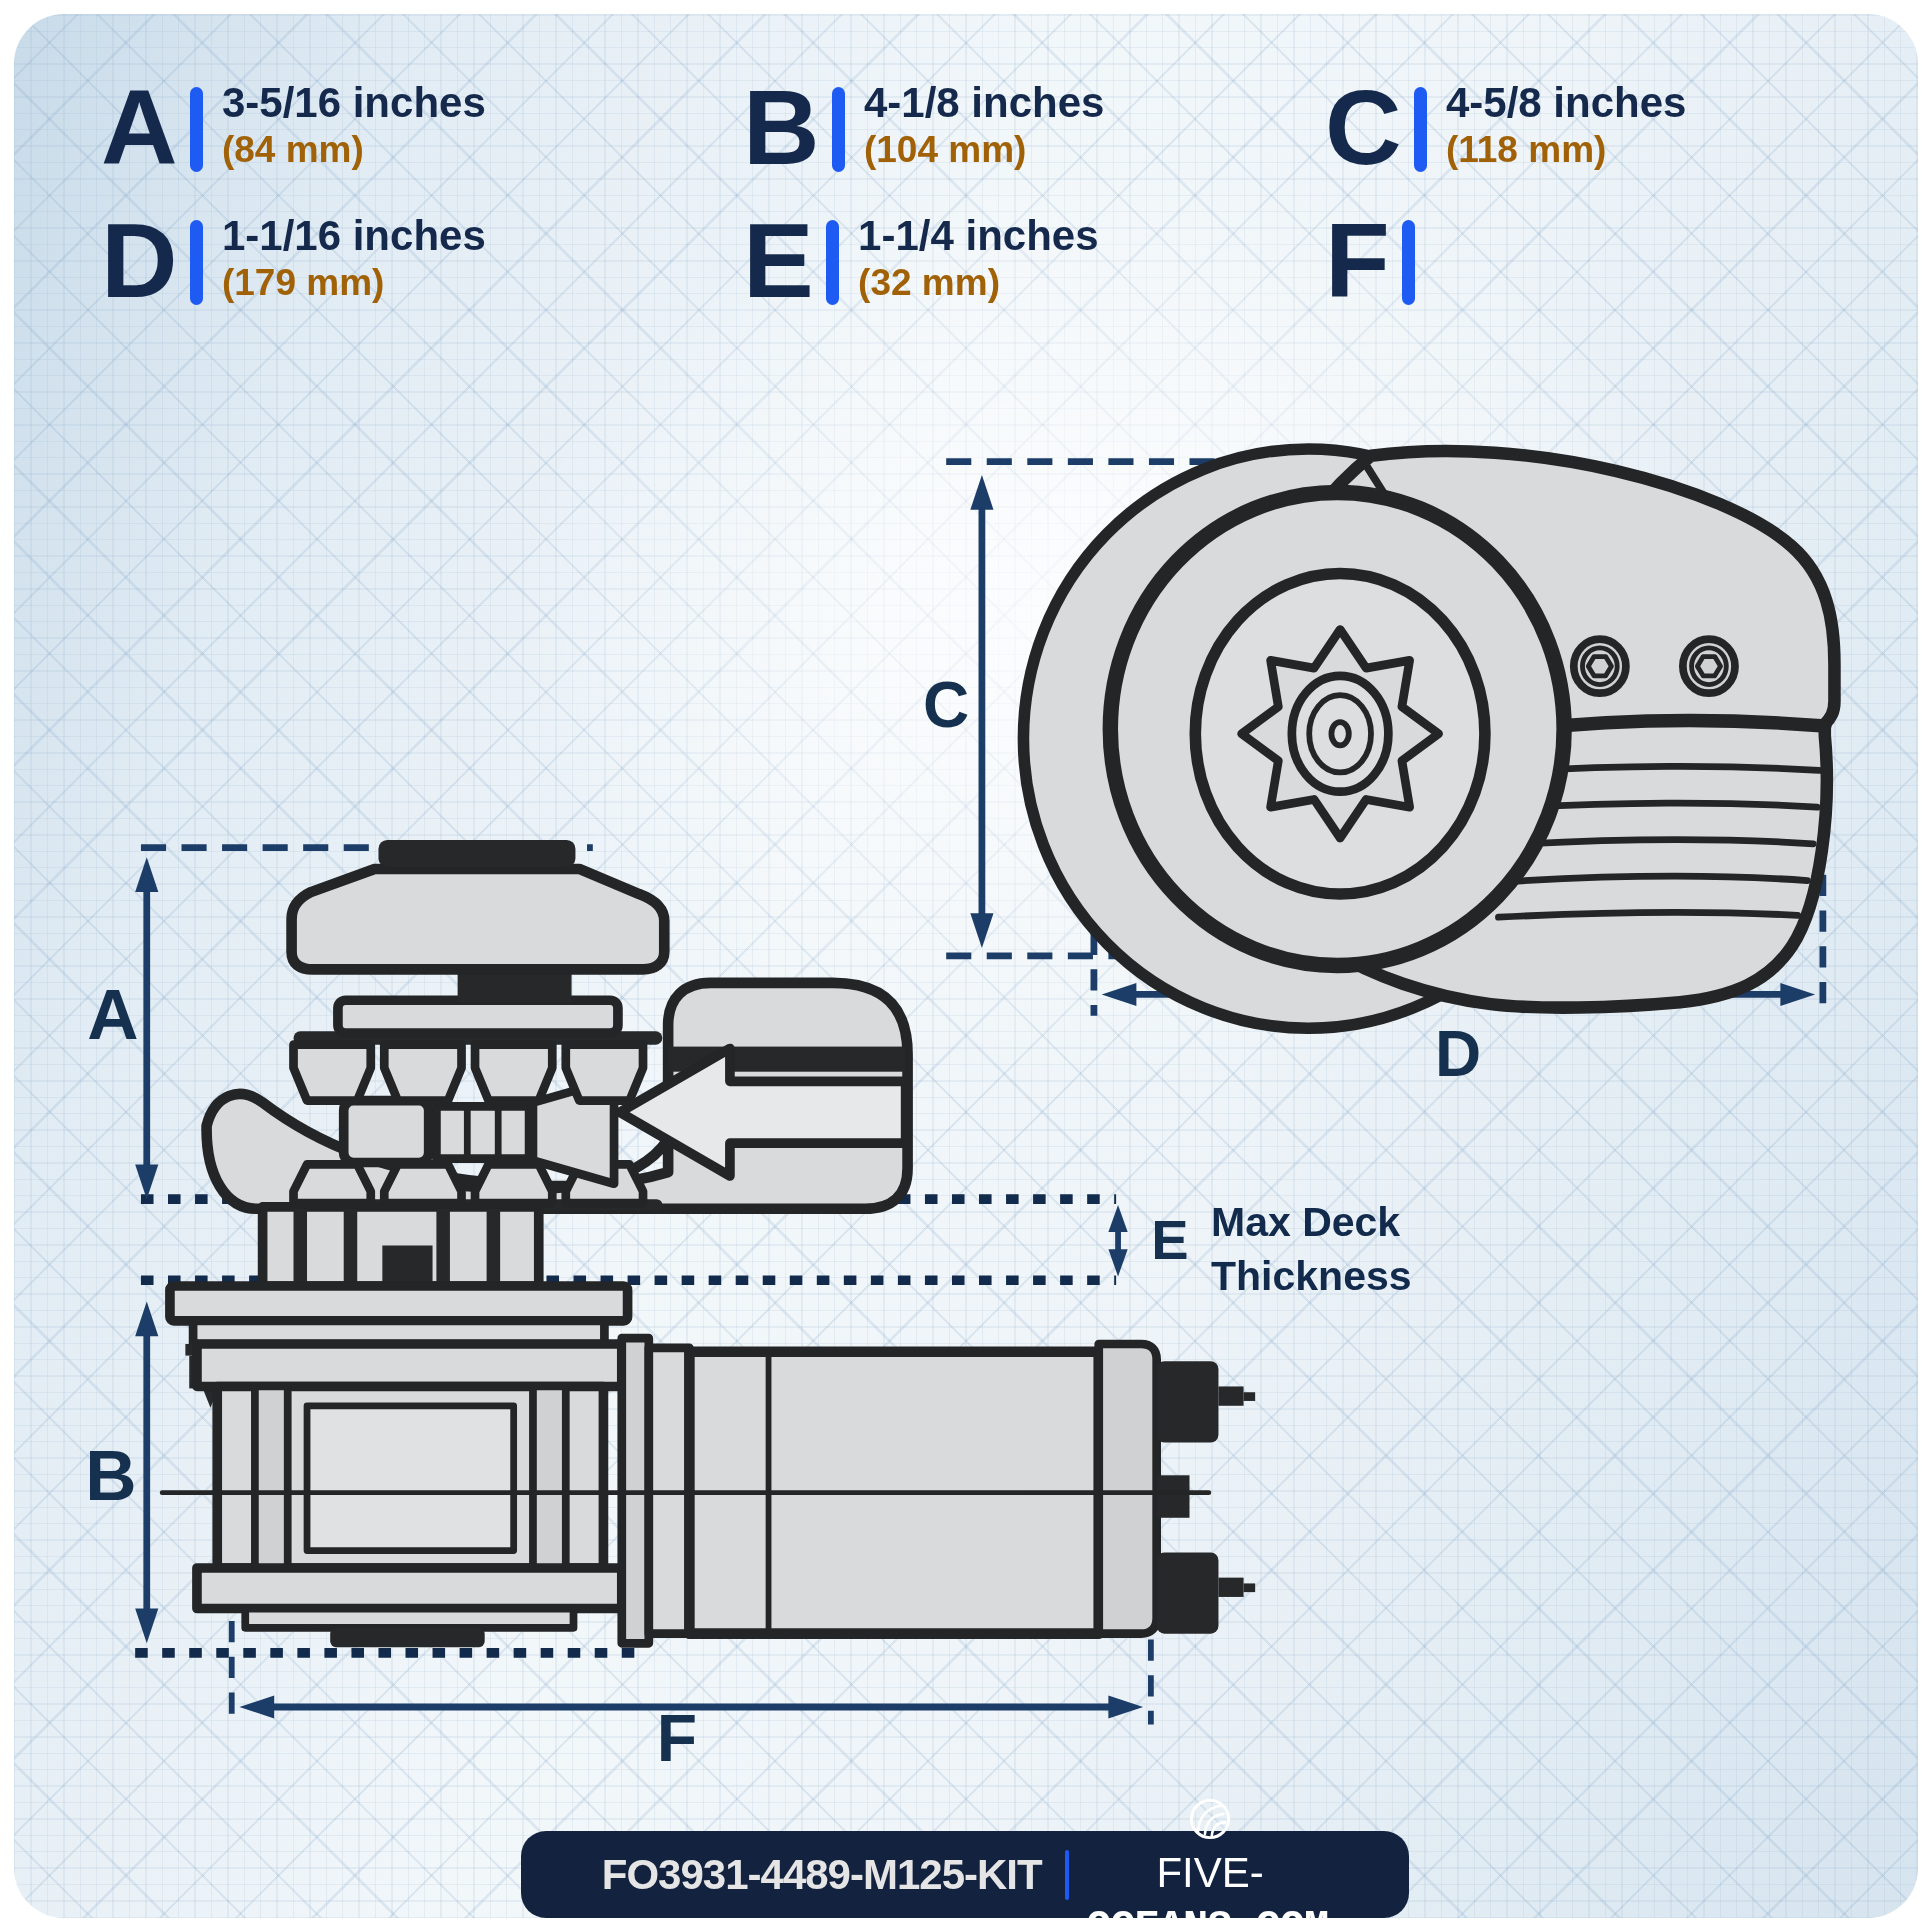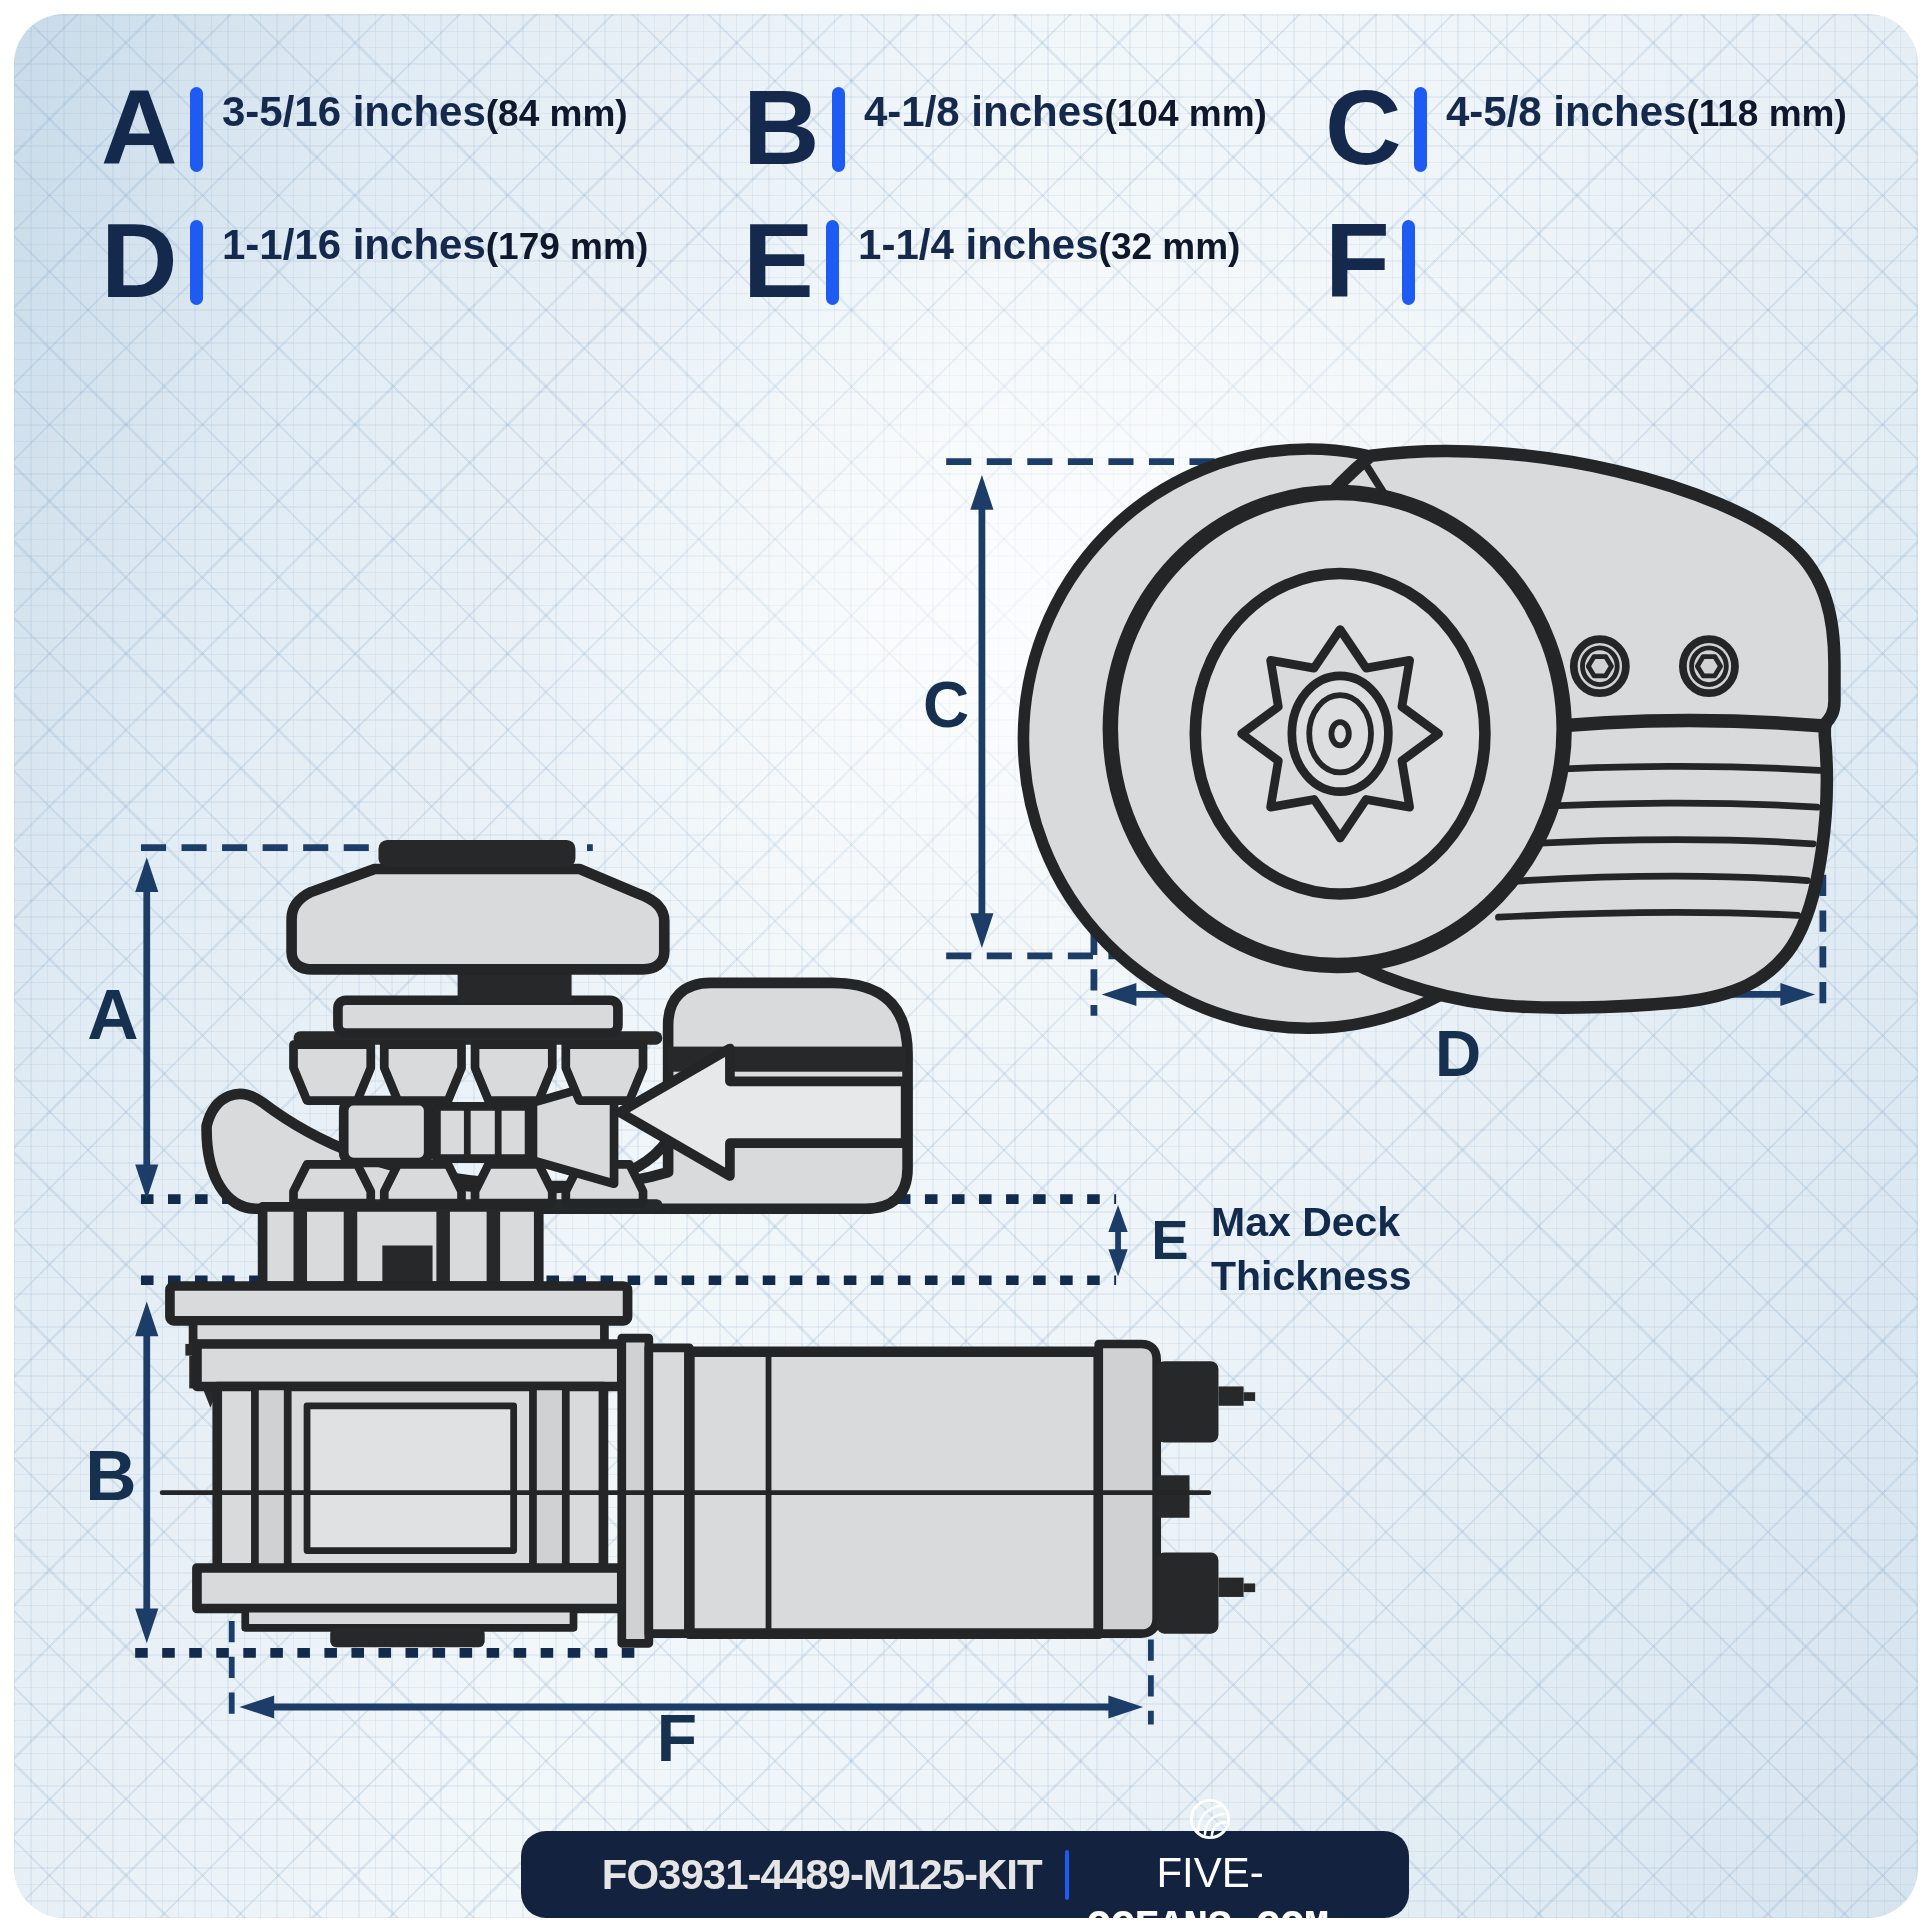--- a/index.html
+++ b/index.html
@@ -16,23 +16,23 @@
       repeating-linear-gradient(-45deg, rgba(110,150,190,.16) 0 2.4px, rgba(0,0,0,0) 2.4px 54px),
       repeating-linear-gradient(0deg,   rgba(140,170,200,.14) 0 1.4px, rgba(0,0,0,0) 1.4px 16.4px),
       repeating-linear-gradient(90deg,  rgba(140,170,200,.14) 0 1.4px, rgba(0,0,0,0) 1.4px 16.4px),
       linear-gradient(108deg,#c8dbe9 0%,#e2ecf4 16%,#f2f7fa 42%,#eef4f8 62%,#d6e4ef 100%);
   }
   .legend-item{position:absolute;display:flex;align-items:flex-start;}
   .legend-letter{
     font-size:106px;font-weight:700;line-height:.92;color:#15294c;letter-spacing:-2.9px;
   }
   .legend-bar{width:12.6px;height:85px;border-radius:6.8px;background:#1e5bf3;margin:7.7px 19.3px 0 15.4px;}
-  .legend-text{display:flex;flex-direction:row;margin-top:10px;}
+  .legend-text{display:flex;flex-direction:column;margin-top:1px;}
   .legend-size{font-size:42px;font-weight:700;color:#15294c;line-height:1.08;}
-  .legend-mm{font-size:37px;font-weight:700;color:#0f172a;line-height:1.15;margin-top:3.9px;}
+  .legend-mm{font-size:37px;font-weight:700;color:#a16207;line-height:1.15;margin-top:3.9px;}
   .dim-label{
     position:absolute;transform:translate(-50%,-50%);
     font-weight:700;color:#16304f;line-height:1;
   }
   .maxdeck{
     position:absolute;left:1211px;top:1195px;
     font-size:41px;font-weight:700;color:#122a4c;line-height:1.32;
   }
   svg.draw{position:absolute;left:0;top:0;}
   .footer-bar{

